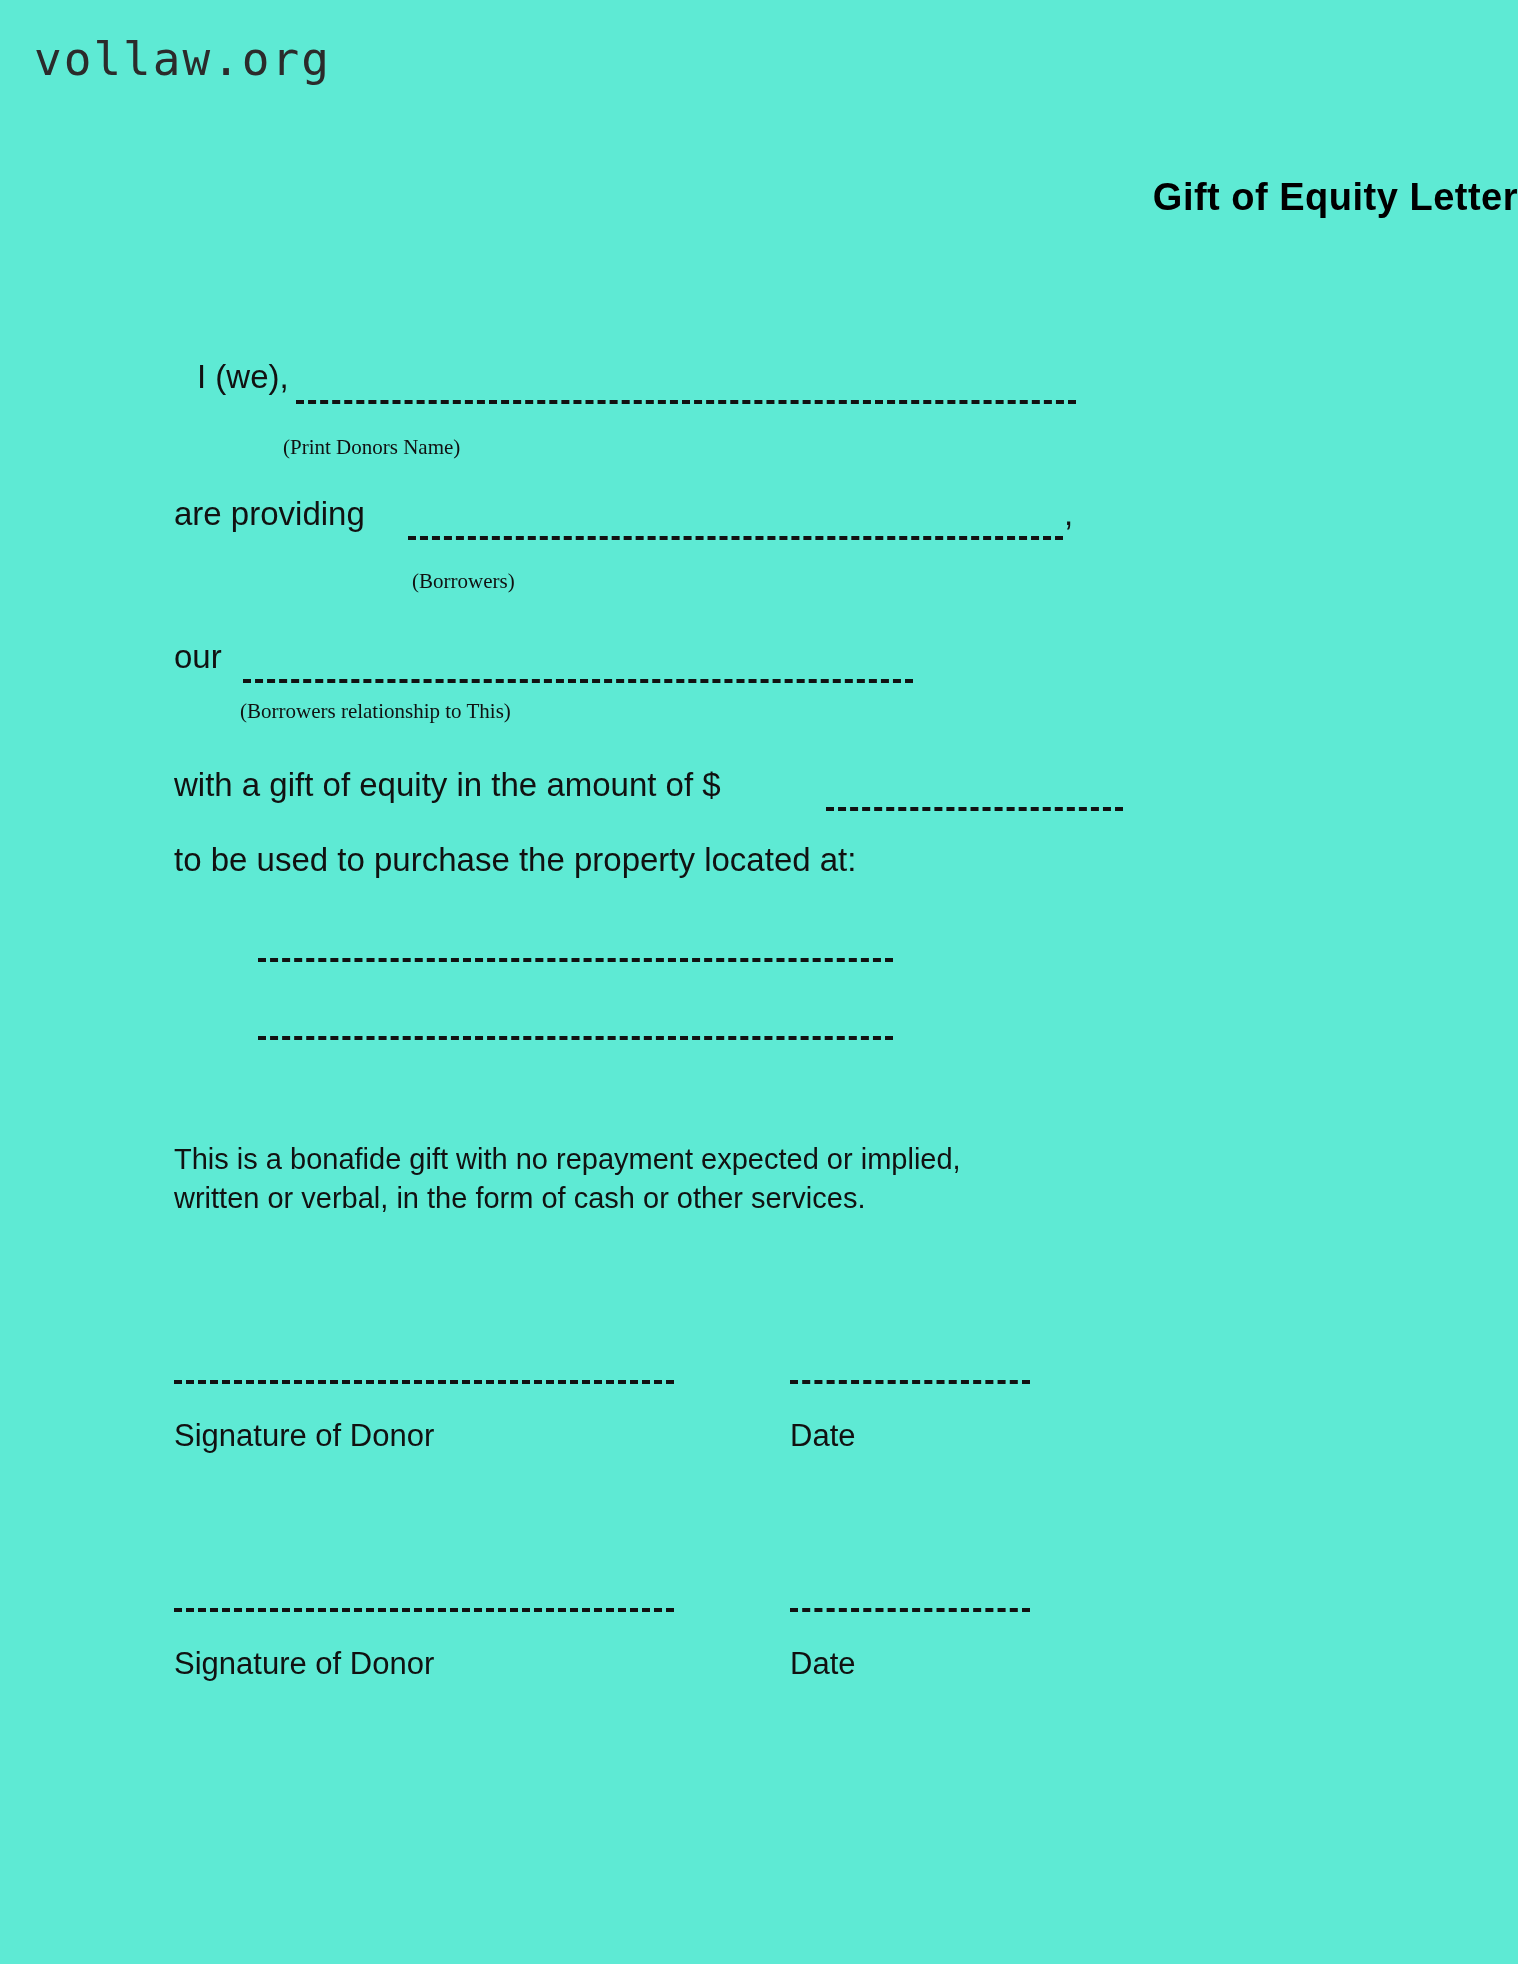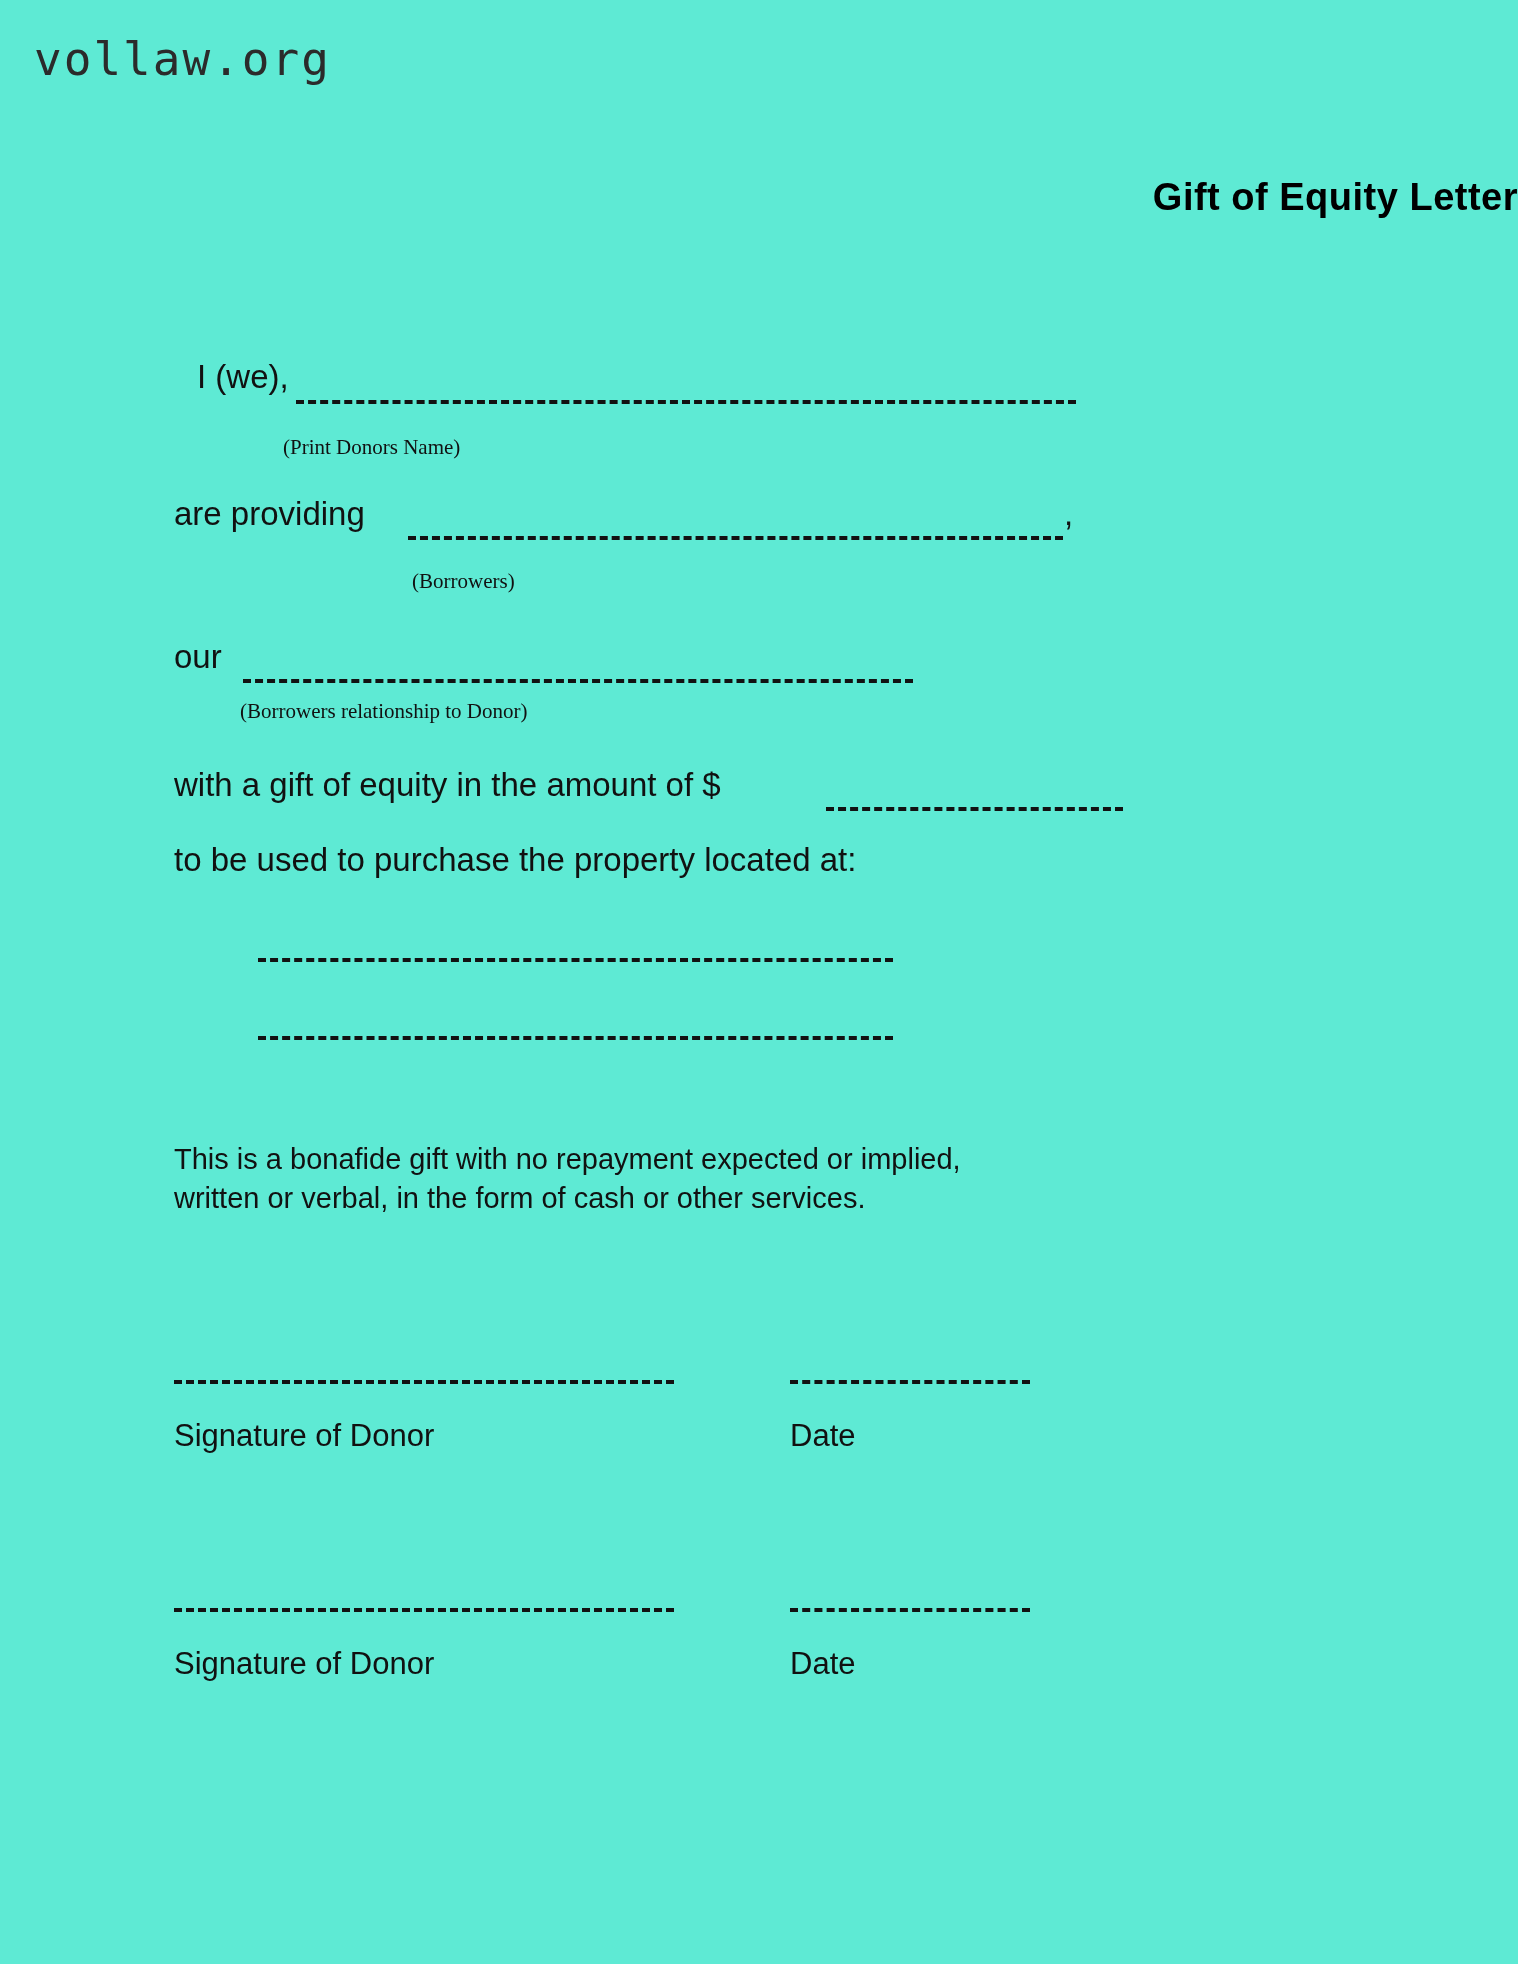--- a/index.html
+++ b/index.html
@@ -113,21 +113,21 @@
   <div class="blank" style="left:408px; top:536px; width:655px;"></div>
 
   <div class="line body-text" style="left:1064px; top:497px;">,</div>
 
   <div class="line caption-text" style="left:412px; top:570px;">(Borrowers)</div>
 
   <div class="line body-text" style="left:174px; top:640px;">our</div>
 
   <div class="blank" style="left:243px; top:679px; width:670px;"></div>
 
-  <div class="line caption-text" style="left:240px; top:700px;">(Borrowers relationship to Donor)</div>
+  <div class="line caption-text" style="left:240px; top:700px;">(Borrowers relationship to This)</div>
 
   <div class="line body-text" style="left:174px; top:768px;">with a gift of equity in the amount of $</div>
 
   <div class="blank" style="left:826px; top:807px; width:297px;"></div>
 
   <div class="line body-text" style="left:174px; top:843px;">to be used to purchase the property located at:</div>
 
   <div class="blank" style="left:258px; top:958px; width:635px;"></div>
 
   <div class="blank" style="left:258px; top:1036px; width:635px;"></div>

